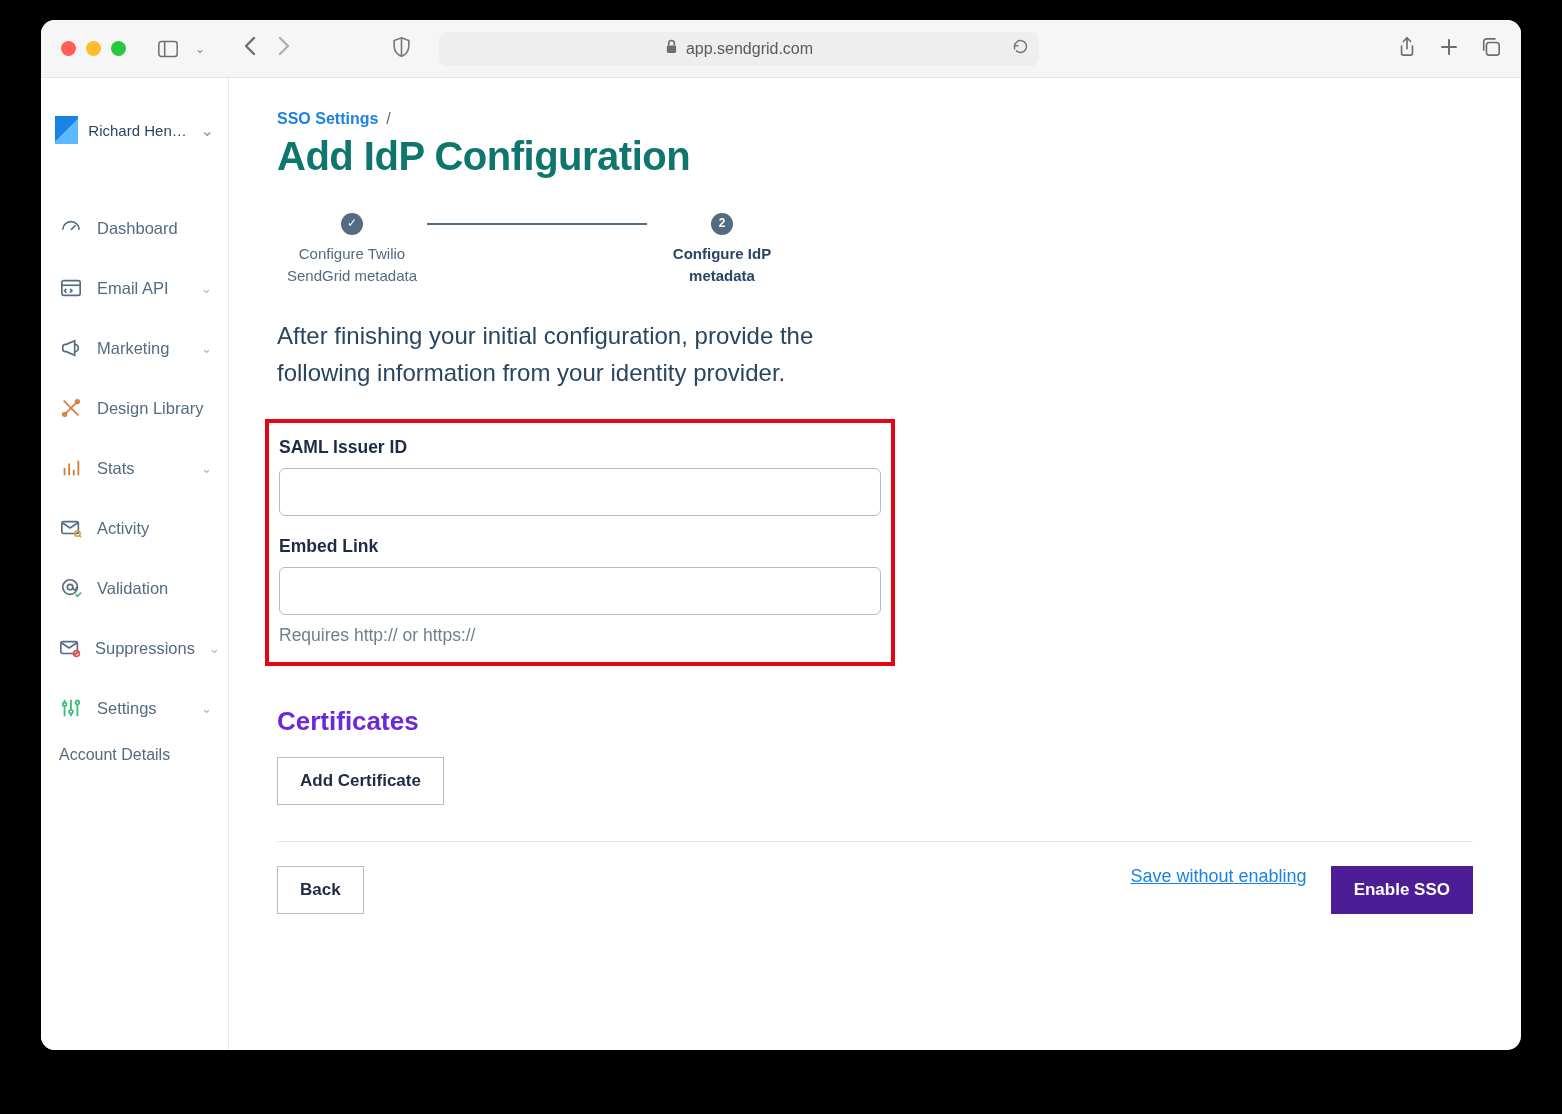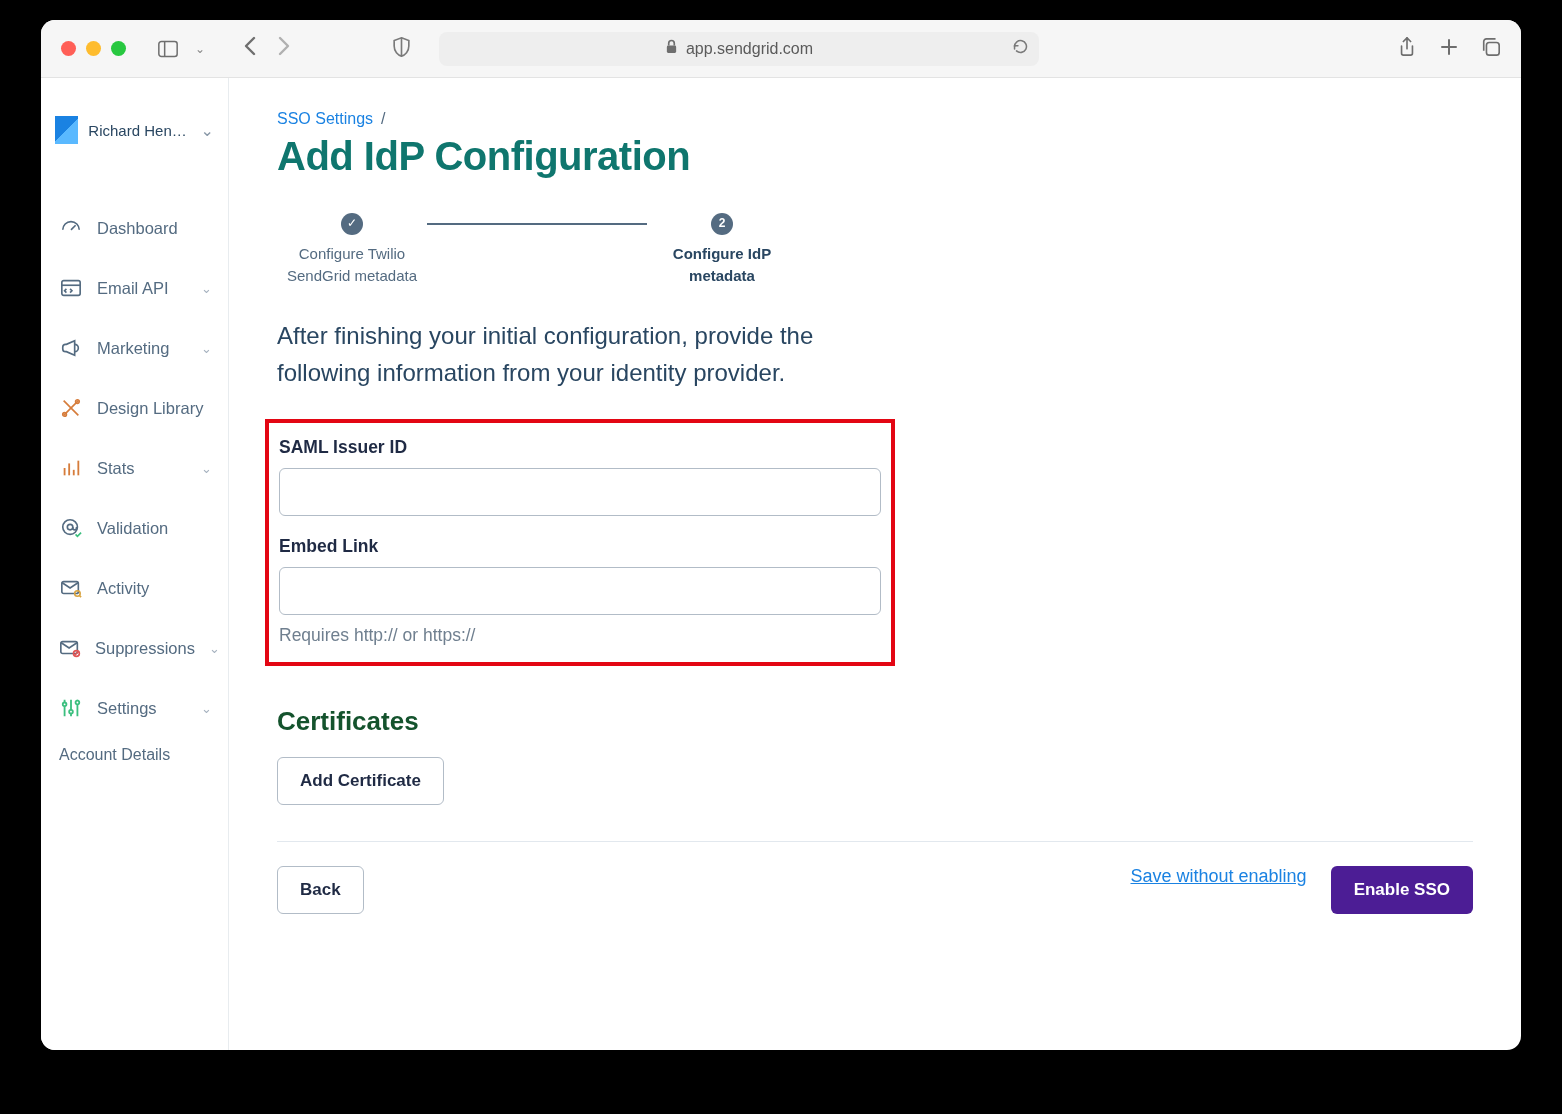--- a/index.html
+++ b/index.html
@@ -95,21 +95,21 @@
   .sub-link { padding: 8px 16px 8px 18px; color:#546b81; font-size:16px; }
 
   .main {
     flex:1;
     overflow:auto;
     padding: 32px 48px 0 48px;
     color:#294661;
     position:relative;
   }
   .crumbs { color:#546b81; font-size:16px; margin-bottom:6px; display:flex; gap:8px; }
-  .crumbs a { color:#1a82e2; text-decoration:none; font-weight:400; }
+  .crumbs a { color:#1a82e2; text-decoration:none; font-weight:700; }
   h1.page-title { font-size:40px; font-weight:800; color:#0f766e; letter-spacing:-0.5px; margin-bottom:34px; }
 
   .stepper {
     display:flex; align-items:flex-start; gap:0;
     margin-bottom: 30px;
     width: 520px;
   }
   .step { display:flex; flex-direction:column; align-items:center; width:150px; text-align:center; font-size:15px; color:#546b81; line-height:1.45; }
   .step .circle { width:22px; height:22px; border-radius:50%; background:#546b81; color:#fff; display:flex; align-items:center; justify-content:center; font-size:12px; margin-bottom:8px; }
   .step.done .circle::after { content:"✓"; }
@@ -133,26 +133,26 @@
     width: 100%;
     height: 48px;
     border: 1px solid #b2bcc7;
     border-radius: 6px;
     padding: 0 12px;
     font-size:16px;
     background:#fff;
   }
   .field-hint { color:#6f7f8f; font-size:17.5px; margin-top:10px; }
 
-  h2.section { font-size:26px; font-weight:800; color:#14532d; margin-bottom:20px; }
+  h2.section { font-size:26px; font-weight:800; color:#6d28d9; margin-bottom:20px; }
 
   .btn {
     display:inline-flex; align-items:center; justify-content:center;
     height:48px; padding: 0 22px;
-    border-radius:6px; font-size:17px; font-weight:600;
+    border-radius:0; font-size:17px; font-weight:600;
     cursor:pointer; border:1px solid transparent;
   }
   .btn.outline { background:#fff; border-color:#b2bcc7; color:#1f2a44; }
   .btn.primary { background:#4c1d95; color:#fff; }
   .link-action { color:#1a82e2; text-decoration:underline; font-size:18px; font-weight:500; }
 
   .footer {
     border-top:1px solid #e2e8ee;
     margin-top: 36px;
     padding: 24px 0 30px 0;
@@ -300,39 +300,39 @@
               <line x1="20" y1="20" x2="20" y2="4"></line>
             </svg>
         </span>
         <span class="label">Stats</span>
         <span class="chev">⌄</span>
       </div>
 
       <div class="nav-item">
         <span class="nicon">
           <svg viewBox="0 0 24 24" fill="none" stroke="currentColor" stroke-width="1.8">
+              <rect x="2" y="5" width="18" height="13" rx="2"></rect>
+              <polyline points="2,6 11,12 20,6"></polyline>
+              <circle cx="19" cy="18" r="3" stroke="#d9a441"></circle>
+              <line x1="21.5" y1="20.5" x2="23" y2="22" stroke="#d9a441"></line>
+            </svg>
+        </span>
+        <span class="label">Activity</span>
+      </div>
+
+      <div class="nav-item">
+        <span class="nicon">
+          <svg viewBox="0 0 24 24" fill="none" stroke="currentColor" stroke-width="1.8">
               <circle cx="11" cy="11" r="8"></circle>
               <circle cx="11" cy="11" r="3"></circle>
               <path d="M14 11v1a2 2 0 0 0 4 0v-1"></path>
               <polyline points="17,19 19,21 23,17" stroke="#3cbf7f"></polyline>
             </svg>
         </span>
         <span class="label">Validation</span>
-      </div>
-
-      <div class="nav-item">
-        <span class="nicon">
-          <svg viewBox="0 0 24 24" fill="none" stroke="currentColor" stroke-width="1.8">
-              <rect x="2" y="5" width="18" height="13" rx="2"></rect>
-              <polyline points="2,6 11,12 20,6"></polyline>
-              <circle cx="19" cy="18" r="3" stroke="#d9a441"></circle>
-              <line x1="21.5" y1="20.5" x2="23" y2="22" stroke="#d9a441"></line>
-            </svg>
-        </span>
-        <span class="label">Activity</span>
       </div>
 
       <div class="nav-item">
         <span class="nicon">
           <svg viewBox="0 0 24 24" fill="none" stroke="currentColor" stroke-width="1.8">
               <rect x="2" y="5" width="18" height="13" rx="2"></rect>
               <polyline points="2,6 11,12 20,6"></polyline>
               <circle cx="19" cy="18" r="3.2" stroke="#e05555"></circle>
               <line x1="16.8" y1="20.2" x2="21.2" y2="15.8" stroke="#e05555"></line>
             </svg>

